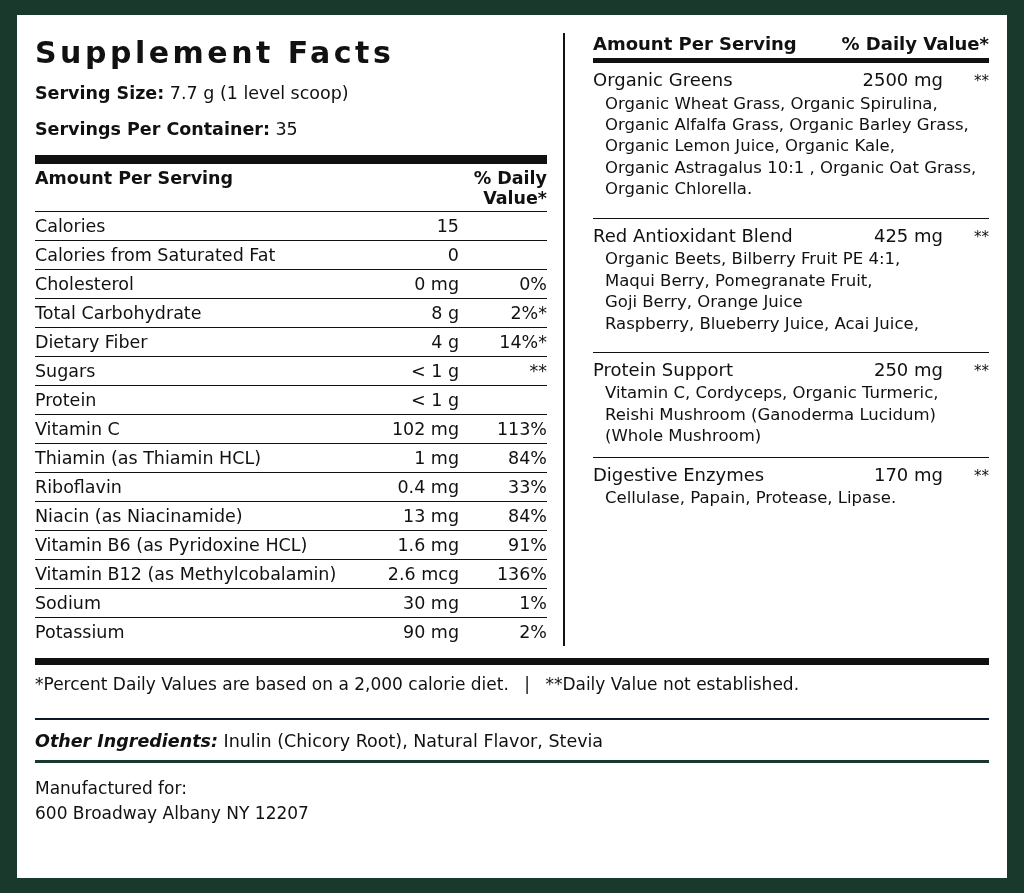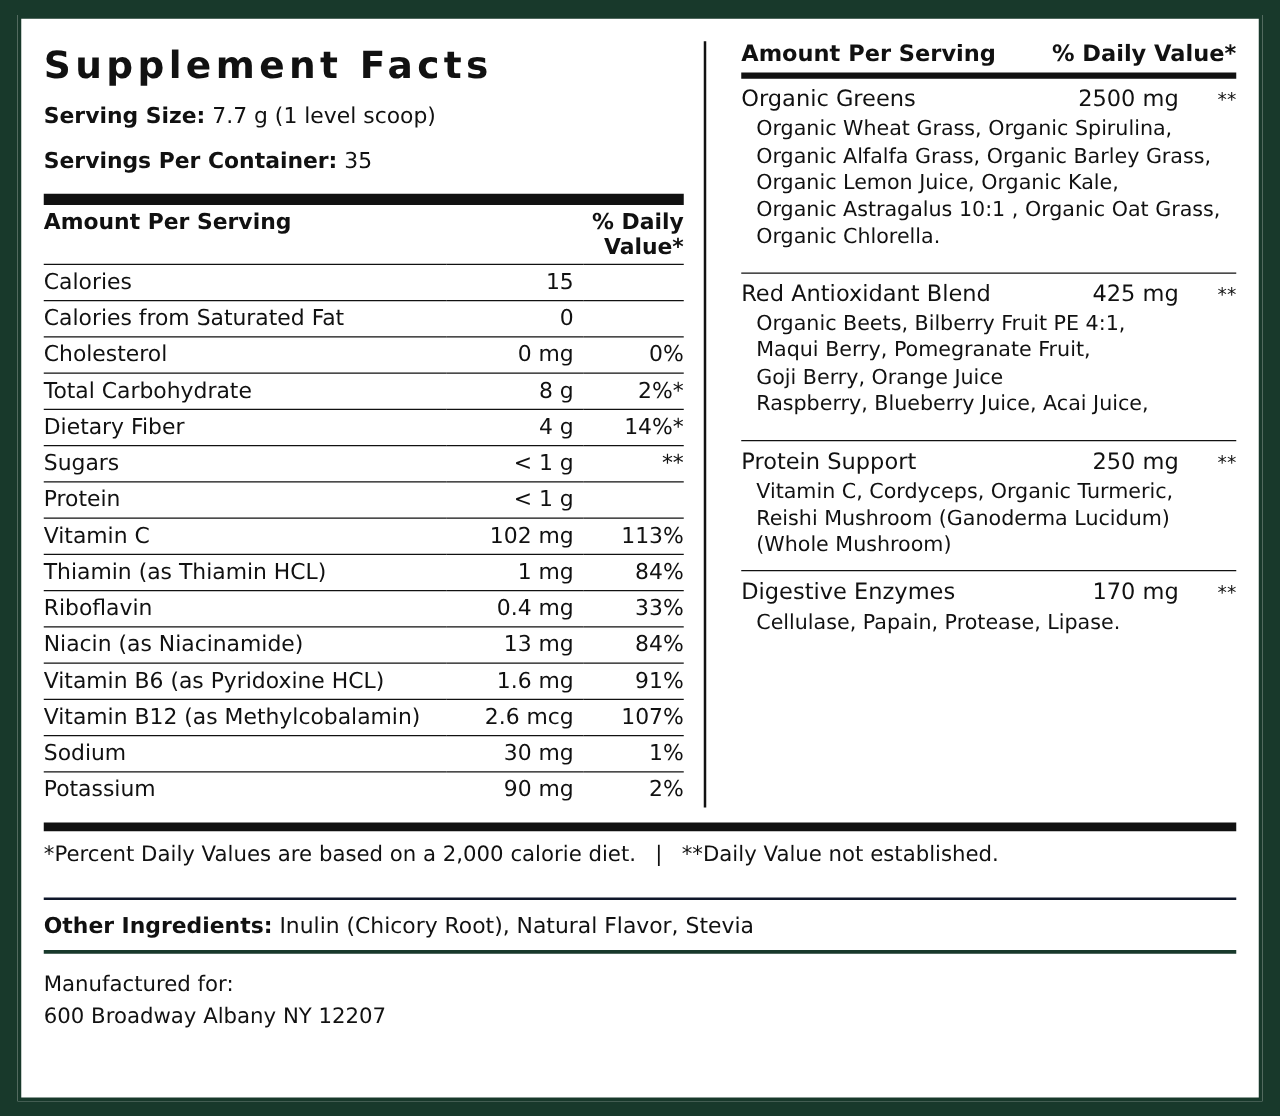--- a/index.html
+++ b/index.html
@@ -148,21 +148,21 @@
     border-bottom: 2px solid #0f172a;
   }
   .footnote .divider { padding: 0 10px; }
 
   .other-ing {
     margin: 0 18px;
     padding: 11px 0 9px 0;
     font-size: 17.5px;
     border-bottom: 3px solid #18392b;
   }
-  .other-ing b { font-weight: bold; }
+  .other-ing b { font-weight: bold; font-style: italic; }
 
   .manufactured {
     margin: 0 18px;
     padding-top: 12px;
     font-size: 17px;
     line-height: 1.45;
   }
   .manufactured div { margin: 1px 0; }
 </style>
 </head>
@@ -250,21 +250,21 @@
             <td class="dv">84%</td>
           </tr>
           <tr>
             <td>Vitamin B6 (as Pyridoxine HCL)</td>
             <td class="amt">1.6 mg</td>
             <td class="dv">91%</td>
           </tr>
           <tr>
             <td>Vitamin B12 (as Methylcobalamin)</td>
             <td class="amt">2.6 mcg</td>
-            <td class="dv">107%</td>
+            <td class="dv">136%</td>
           </tr>
           <tr>
             <td>Sodium</td>
             <td class="amt">30 mg</td>
             <td class="dv">1%</td>
           </tr>
           <tr class="no-border">
             <td>Potassium</td>
             <td class="amt">90 mg</td>
             <td class="dv">2%</td>

